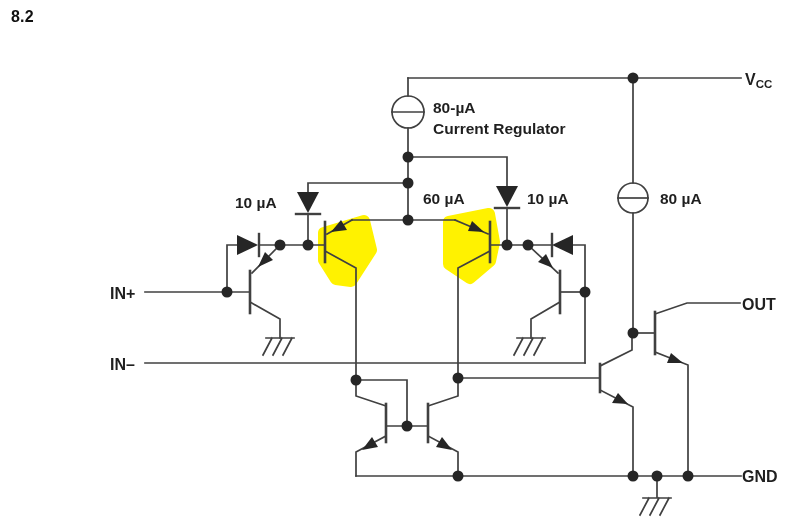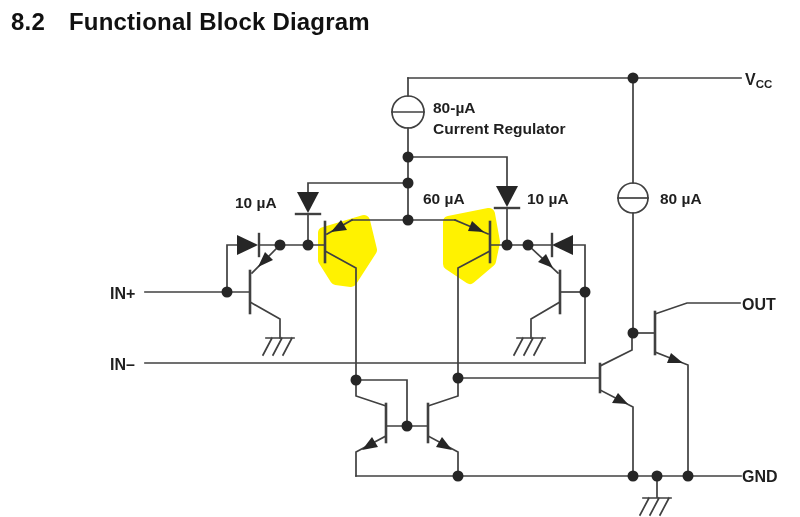--- a/index.html
+++ b/index.html
@@ -2,35 +2,34 @@
 <html><head>
 <meta charset="utf-8">
 <style>
   html,body{margin:0;padding:0;background:#ffffff;}
   .page{
     position:relative;width:800px;height:517px;background:#ffffff;overflow:hidden;
     font-family:"Liberation Sans",sans-serif;
   }
   .title{
     position:absolute;left:11px;top:8px;display:flex;gap:24px;
-    font-size:24px;font-weight:bold;color:#111;letter-spacing:.2px;
+    font-size:16px;font-weight:bold;color:#111;letter-spacing:.2px;
   }
   svg text{
     font-family:"Liberation Sans",sans-serif;
     font-weight:bold;fill:#1f1f1f;
   }
 </style>
 </head>
 <body>
 
 <div class="page">
 
   <h1 class="title" style="margin:0;">
     <span>8.2</span>
-    <span>Functional Block Diagram</span>
   </h1>
 
   <svg width="800" height="517" viewBox="0 0 800 517" xmlns="http://www.w3.org/2000/svg">
 
     <g stroke-linejoin="round">
       <polygon points="324,233 364,221 371,250 351,281 336,279 324,260" fill="#FFF200" stroke="#FFF200" stroke-width="12"></polygon>
       <polygon points="449,222 489,214 494,242 490,261 470,278 449,264" fill="#FFF200" stroke="#FFF200" stroke-width="12"></polygon>
     </g>
 
     <g stroke="#404040" stroke-width="1.7" fill="none" stroke-linecap="square">

